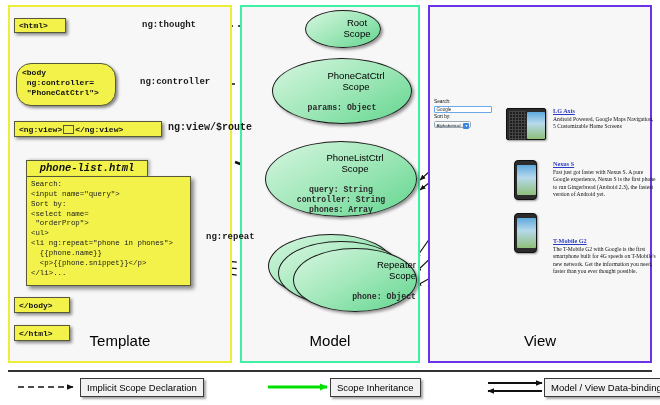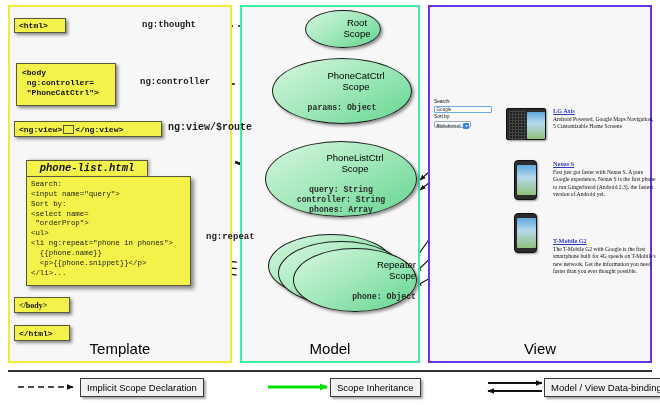--- a/index.html
+++ b/index.html
@@ -35,21 +35,21 @@
   #panel-model {
     left: 240px; top: 5px; width: 180px; height: 358px;
     border: 2px solid #3ff0a4;
   }
   #panel-view {
     left: 428px; top: 5px; width: 224px; height: 358px;
     border: 2px solid #6a33e8;
   }
   .panel-label {
     position: absolute;
-    bottom: 4px;
+    bottom: 12px;
     left: 0; right: 0;
     text-align: center;
     font-size: 15px;
     color: #000;
     font-family: "Liberation Sans", sans-serif;
   }
 
   
   .ybox {
     position: absolute;
@@ -59,23 +59,23 @@
     font-family: "Liberation Mono", monospace;
     font-weight: bold;
     font-size: 8px;
     color: #111;
     line-height: 1.28;
     box-sizing: border-box;
     padding: 0 4px;
     white-space: pre;
   }
   #box-html { left: 14px; top: 18px; width: 52px; height: 15px; padding-top: 2px;}
-  #box-body { left: 16px; top: 63px; width: 100px; height: 43px; padding: 4px 5px;}
+  #box-body { left: 16px; top: 63px; width: 100px; height: 43px; padding: 4px 5px; border-radius: 15px;}
   #box-ngview { left: 14px; top: 121px; width: 148px; height: 16px; padding-top: 3px;}
-  #box-closebody { left: 14px; top: 297px; width: 56px; height: 16px; padding-top: 3px; font-family: Liberation Serif, serif;}
+  #box-closebody { left: 14px; top: 297px; width: 56px; height: 16px; padding-top: 3px;}
   #box-closehtml { left: 14px; top: 325px; width: 56px; height: 16px; padding-top: 3px;}
 
   .ngview-gap {
     display: inline-block;
     width: 9px; height: 7px;
     border: 1px solid #55553a;
     background: #f2f24a;
     vertical-align: middle;
     margin: 0 1px;
   }

